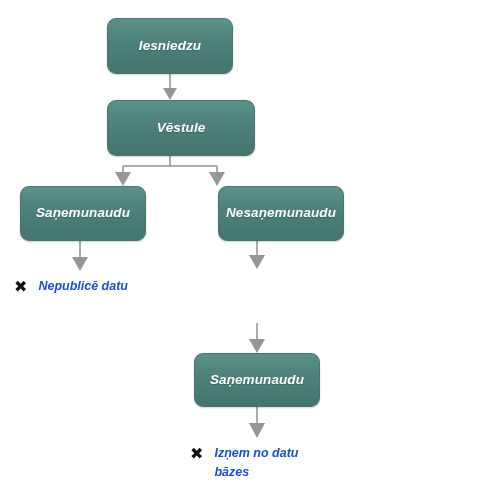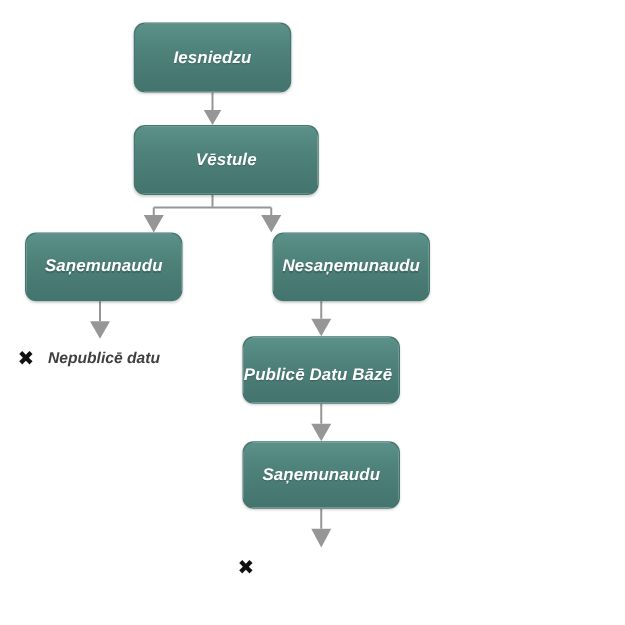--- a/index.html
+++ b/index.html
@@ -62,21 +62,21 @@
     line-height: 1.25;
     flex: 0 0 auto;
     font-family: "DejaVu Sans", sans-serif;
   }
   .terminal .tlabel {
     margin-left: 11px;
     font-style: italic;
     font-weight: bold;
     font-size: 12.5px;
     line-height: 1.55;
-    color: #404040;
+    color: #1d4ed8;
     text-align: left;
     white-space: nowrap;
   }
   .terminal .tlabel .line {
     display: block;
   }
 </style>
 </head>
 <body>
 
@@ -135,33 +135,34 @@
   <div class="node" style="left:20px; top:186px; width:126px; height:55px;">
     <span class="line">Saņemu</span>
     <span class="line">naudu</span>
   </div>
 
   <div class="node" style="left:194px; top:186px; width:126px; height:55px;margin-left:24px;">
     <span class="line">Nesaņemu</span>
     <span class="line">naudu</span>
   </div>
 
-  <div class="node" style="left:194px; top:269px; width:126px; height:54px; justify-content:flex-start; padding-top:9px;">
-    <span class="line">Publicē Datu Bāzē</span>
-  </div>
 
   <div class="node" style="left:194px; top:353px; width:126px; height:54px;">
     <span class="line">Saņemu</span>
     <span class="line">naudu</span>
   </div>
 
   <div class="terminal" style="left:14px; top:277px;">
     <span class="xmark">✖</span>
     <span class="tlabel">
       <span class="line">Nepublicē datu</span>
     </span>
   </div>
 
   <div class="terminal" style="left:190px; top:444px;">
     <span class="xmark">✖</span>
+    <span class="tlabel">
+      <span class="line">Izņem no datu</span>
+      <span class="line">bāzes</span>
+    </span>
   </div>
 
 </div>
 
 </body></html>

